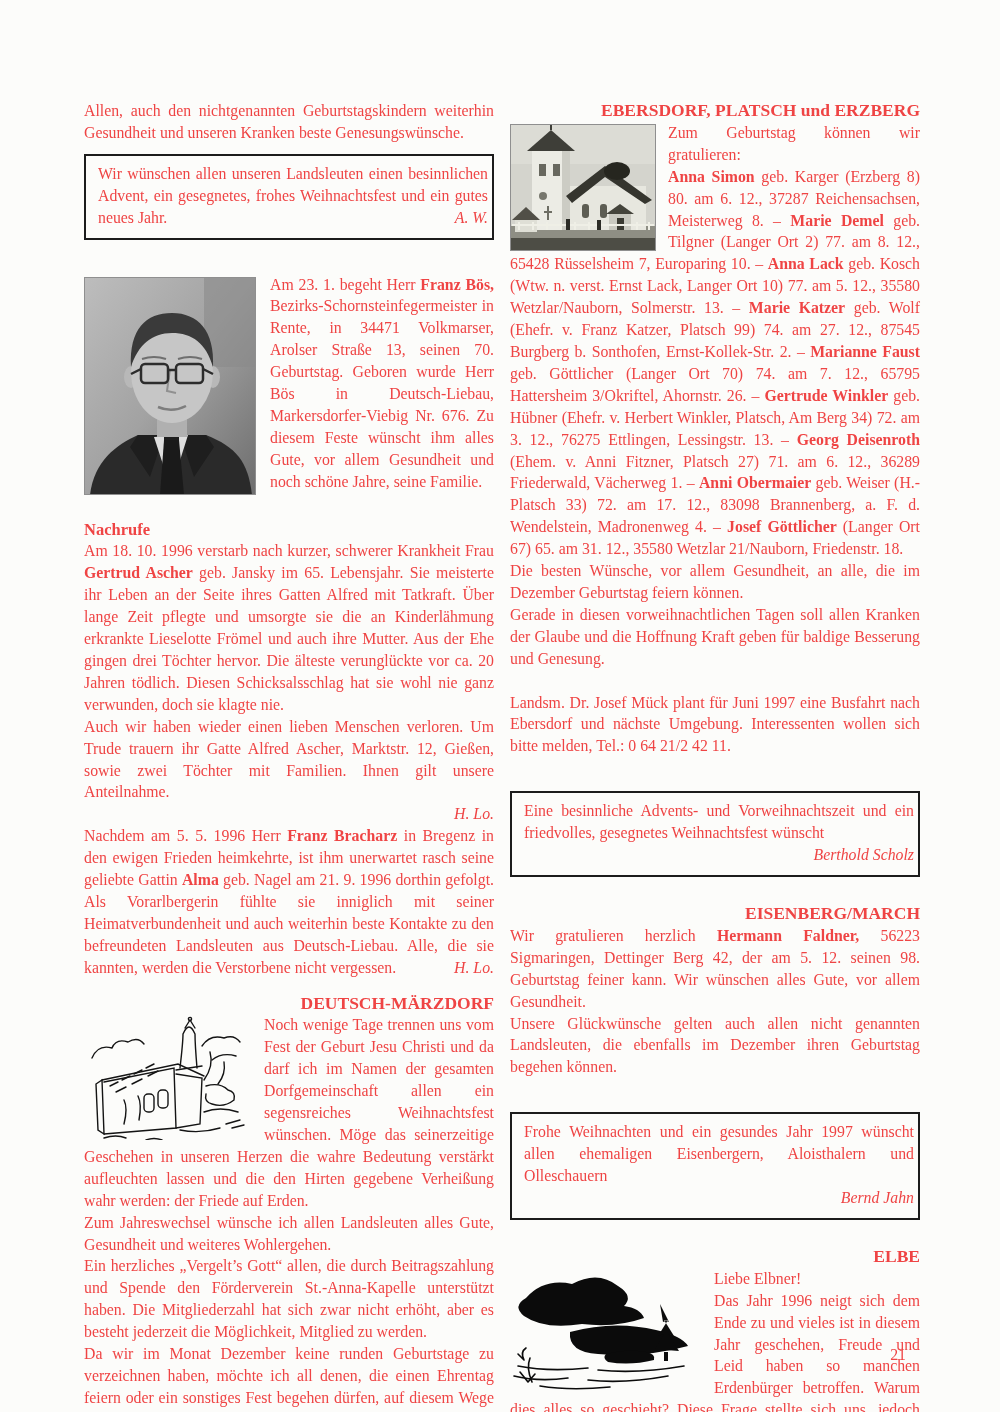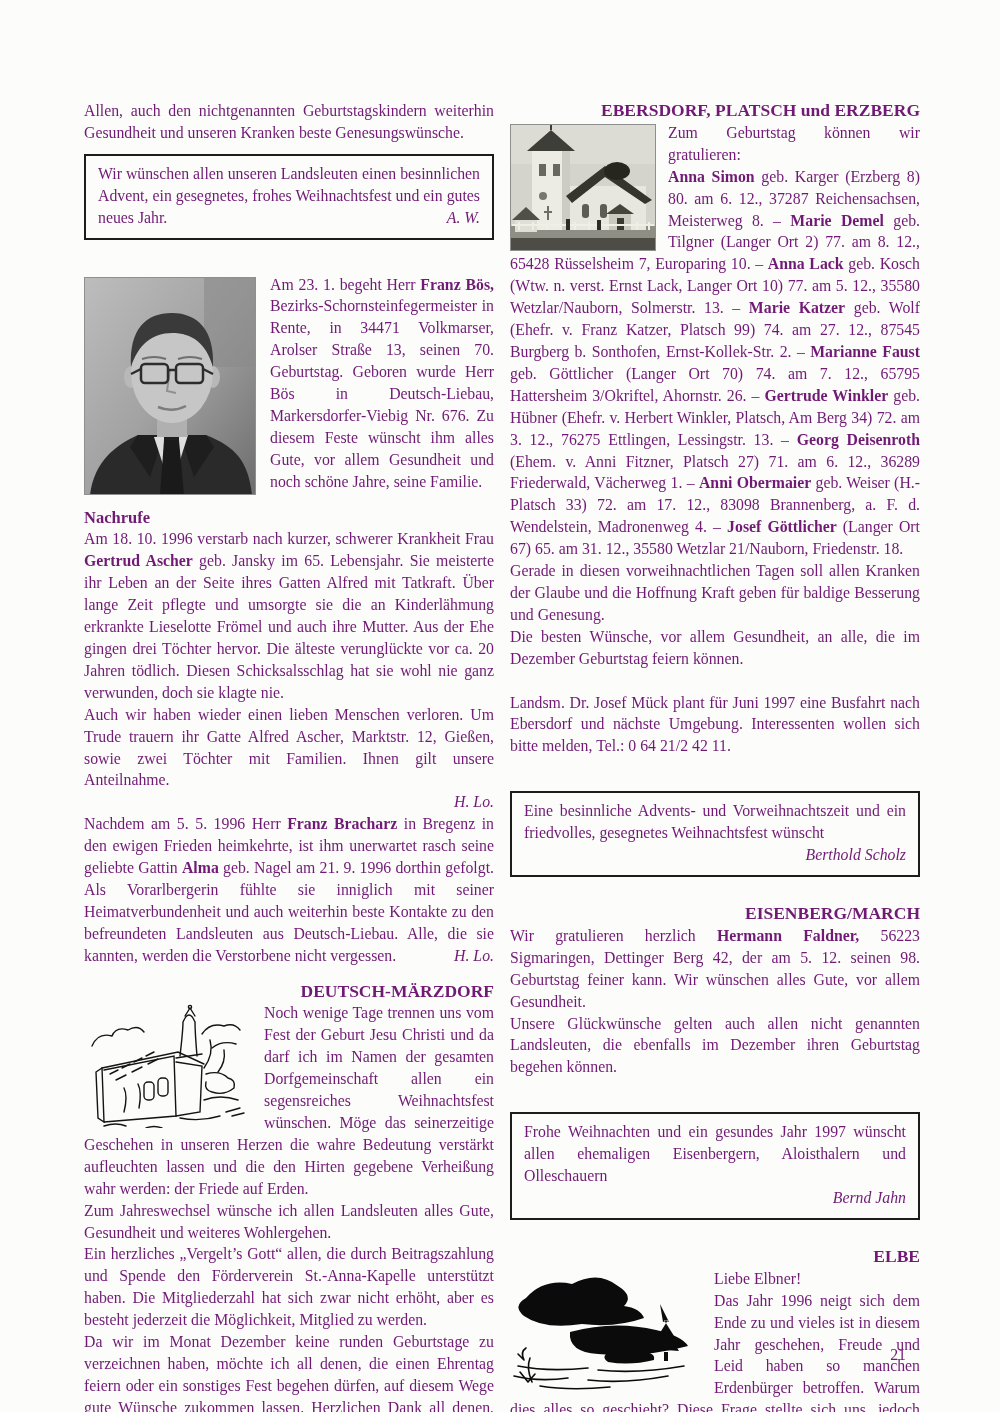--- a/index.html
+++ b/index.html
@@ -1,35 +1,35 @@
 <!DOCTYPE html>
 <html lang="de"><head>
 <meta charset="utf-8">
 <style>
   html,body{margin:0;padding:0;background:#e9e9e6;}
   .page{
     position:relative;width:1000px;height:1412px;background:#fcfcfa;
     font-family:"Liberation Serif","DejaVu Serif",serif;
-    color:#701a75;margin:0 auto;overflow:hidden;
+    color:#ef4444;margin:0 auto;overflow:hidden;
   }
   .col{position:absolute;top:100px;width:410px;font-size:15.8px;line-height:21.9px;text-align:justify;}
   .col-left{left:84px;}
   .col-right{left:510px;}
   p{margin:0;}
   .b{font-weight:bold;}
   .heading{font-weight:bold;text-align:right;font-size:17.5px;margin:0;}
   .subheading{font-weight:bold;font-size:16.5px;}
-  .notice-box{border:2px solid #1c1c1c;padding:7px 12px 9px 12px;background:#fcfcfa;}
+  .notice-box{border:2px solid #1c1c1c;padding:7px 4px 9px 12px;background:#fcfcfa;}
   .sig-float{float:right;font-style:italic;}
   .sig-line{text-align:right;font-style:italic;}
   .photo-left{float:left;margin:3px 14px 4px 0;}
   .sketch-left{float:left;margin:2px 12px 2px 0;}
   .clear{clear:both;}
   .page-number{position:absolute;top:1346px;right:94px;font-size:15.8px;}
-  .mt8{margin-top:8px;} .mt10{margin-top:10px;} .mt14{margin-top:14px;}
+  .mt8{margin-top:20px;} .mt10{margin-top:10px;} .mt14{margin-top:14px;}
   .mt18{margin-top:34px;} .mt22{margin-top:22px;} .mt26{margin-top:26px;}
   svg{display:block;}
 </style>
 </head>
 <body>
 
 <div class="page">
 
   <div class="col col-left">
 
@@ -165,22 +165,22 @@
               <rect x="138" y="98" width="2" height="8"></rect>
           </g>
           <rect x="56" y="95" width="4" height="11" fill="#2c2c26"></rect>
           <rect x="87" y="96" width="4" height="10" fill="#2c2c26"></rect>
           <rect x="0.5" y="0.5" width="145" height="126" fill="none" stroke="#8f8f8f"></rect>
         </svg>
       </span>
       <p>Zum Geburtstag können wir gratulieren:</p>
       <p><span class="b">Anna Simon</span><span> geb. Karger (Erzberg 8) 80. am 6. 12., 37287 Reichensachsen, Meisterweg 8. – </span><span class="b">Marie Demel</span><span> geb. Tilgner (Langer Ort 2) 77. am 8. 12., 65428 Rüsselsheim 7, Europaring 10. – </span><span class="b">Anna Lack</span><span> geb. Kosch (Wtw. n. verst. Ernst Lack, Langer Ort 10) 77. am 5. 12., 35580 Wetzlar/Nauborn, Solmerstr. 13. – </span><span class="b">Marie Katzer</span><span> geb. Wolf (Ehefr. v. Franz Katzer, Platsch 99) 74. am 27. 12., 87545 Burgberg b. Sonthofen, Ernst-Kollek-Str. 2. – </span><span class="b">Marianne Faust</span><span> geb. Göttlicher (Langer Ort 70) 74. am 7. 12., 65795 Hattersheim 3/Okriftel, Ahornstr. 26. – </span><span class="b">Gertrude Winkler</span><span> geb. Hübner (Ehefr. v. Herbert Winkler, Platsch, Am Berg 34) 72. am 3. 12., 76275 Ettlingen, Lessingstr. 13. – </span><span class="b">Georg Deisenroth</span><span> (Ehem. v. Anni Fitzner, Platsch 27) 71. am 6. 12., 36289 Friederwald, Vächerweg 1. – </span><span class="b">Anni Obermaier</span><span> geb. Weiser (H.-Platsch 33) 72. am 17. 12., 83098 Brannenberg, a. F. d. Wendelstein, Madronenweg 4. – </span><span class="b">Josef Göttlicher</span><span> (Langer Ort 67) 65. am 31. 12., 35580 Wetzlar 21/Nauborn, Friedenstr. 18.</span></p>
       <div class="clear"></div>
+      <p>Die besten Wünsche, vor allem Gesundheit, an alle, die im Dezember Geburtstag feiern können.</p>
       <p>Gerade in diesen vorweihnachtlichen Tagen soll allen Kranken der Glaube und die Hoffnung Kraft geben für baldige Besserung und Genesung.</p>
-      <p>Die besten Wünsche, vor allem Gesundheit, an alle, die im Dezember Geburtstag feiern können.</p>
       <p class="mt22">Landsm. Dr. Josef Mück plant für Juni 1997 eine Busfahrt nach Ebersdorf und nächste Umgebung. Interessenten wollen sich bitte melden, Tel.: 0 64 21/2 42 11.</p>
     </div>
 
     <div class="notice-box mt18">
       <p>Eine besinnliche Advents- und Vorweihnachtszeit und ein friedvolles, gesegnetes Weihnachtsfest wünscht</p>
       <p class="sig-line">Berthold Scholz</p>
     </div>
 
     <p class="heading mt26">EISENBERG/MARCH</p>
     <p><span>Wir gratulieren herzlich </span><span class="b">Hermann Faldner,</span><span> 56223 Sigmaringen, Dettinger Berg 42, der am 5. 12. seinen 98. Geburtstag feiner kann. Wir wünschen alles Gute, vor allem Gesundheit.</span></p>

